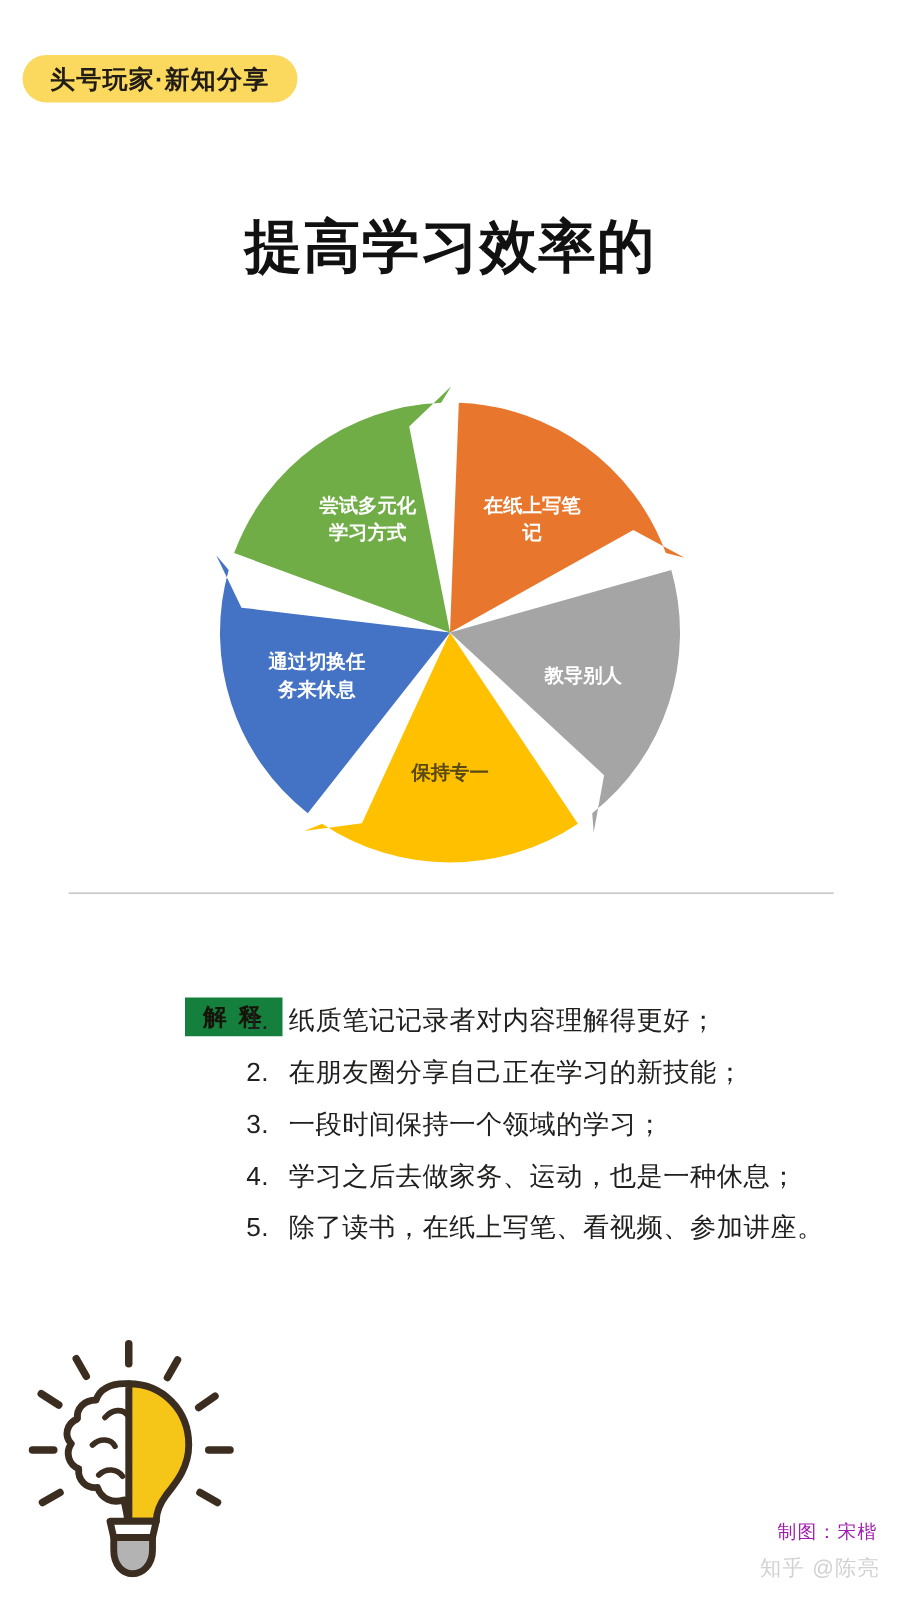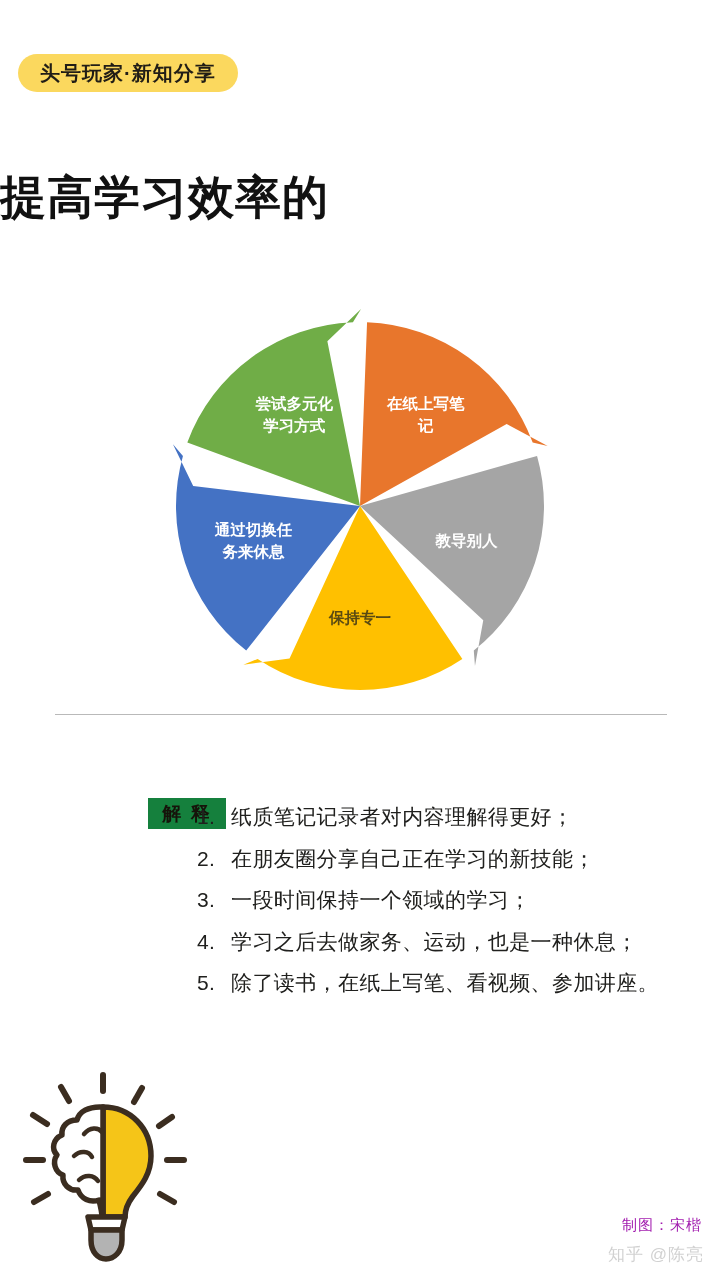--- a/index.html
+++ b/index.html
@@ -32,39 +32,39 @@
     border-radius: 19px;
     background: #FBD85E;
     display: flex;
     align-items: center;
     justify-content: center;
     font-size: 20px;
     font-weight: bold;
     letter-spacing: 1px;
     color: #211d16;
     box-sizing: border-box;
-    margin-top: 10px;
   }
   .header-title {
     position: absolute;
     right: 22px;
     top: 26px;
     font-size: 50px;
     font-weight: bold;
     color: #189BE2;
     letter-spacing: 2px;
     line-height: 1;
   }
 
   
   .main-title {
     position: absolute;
     top: 168px;
     left: 0;
     width: 720px;
+    text-align: center;
     font-size: 46px;
     font-weight: bold;
     line-height: 1.28;
     letter-spacing: 1px;
     color: #111111;
   }
   .main-title .line2 { display: block; }
 
   
   .pie-wrap {

